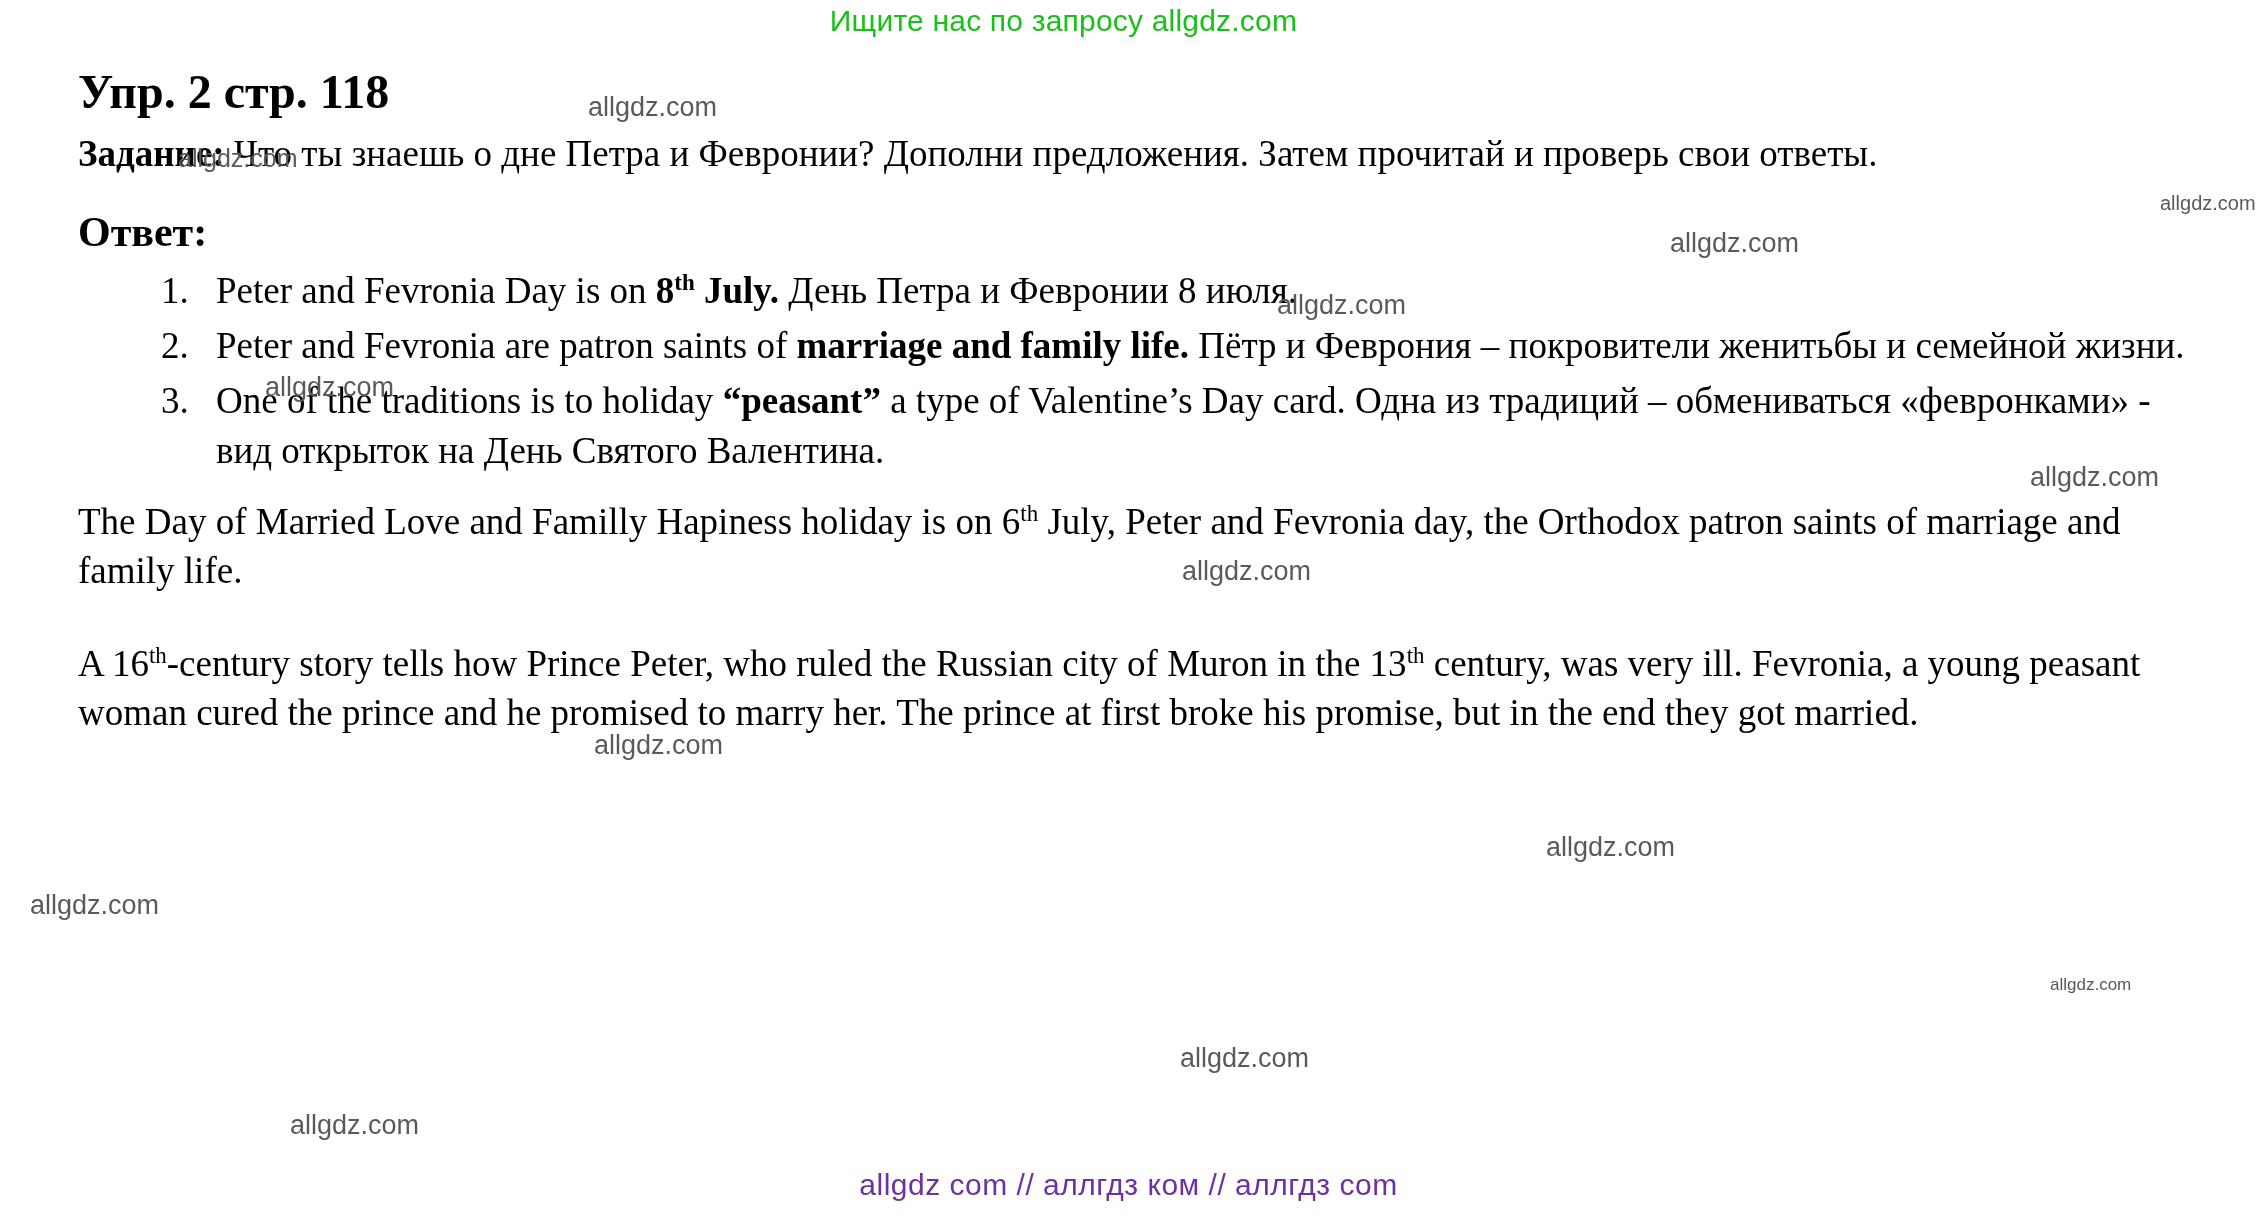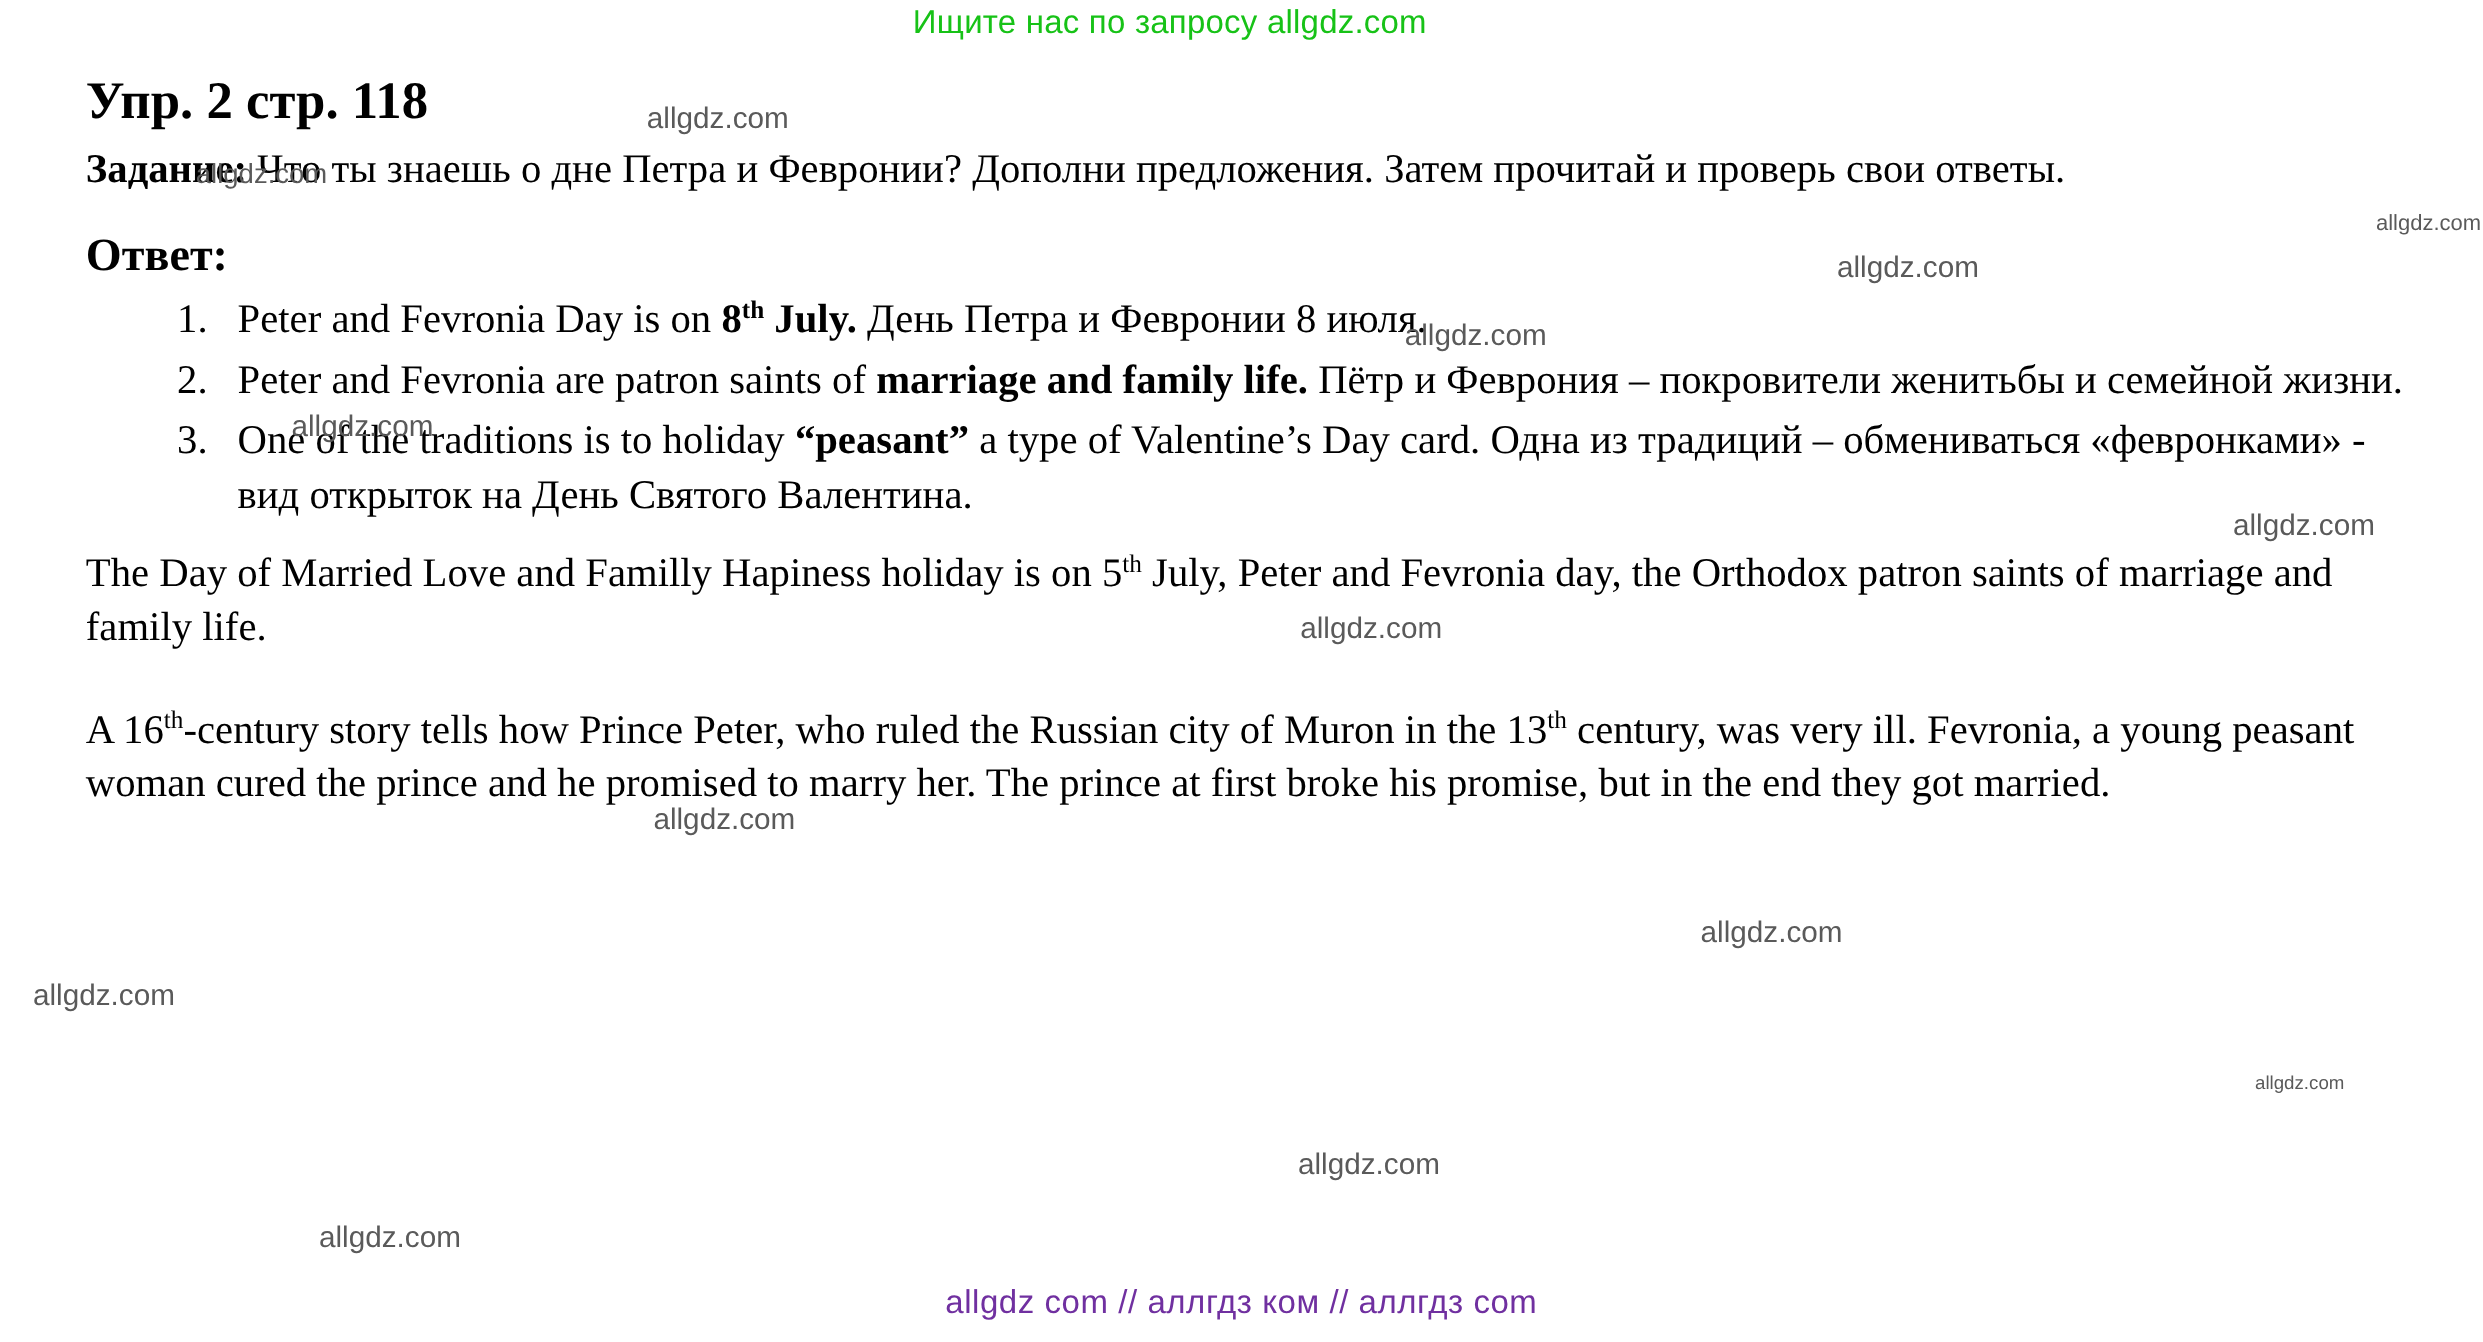--- a/index.html
+++ b/index.html
@@ -133,21 +133,21 @@
       </li>
       <li>
         <span>Peter and Fevronia are patron saints of </span><b>marriage and family life.</b><span> Пётр и Феврония – покровители женитьбы и семейной жизни.</span>
       </li>
       <li>
         <span>One of the traditions is to holiday </span><b>“peasant”</b><span> a type of Valentine’s Day card. Одна из традиций – обмениваться «февронками» - вид открыток на День Святого Валентина.</span>
       </li>
     </ol>
 
     <div class="para">
-      <span>The Day of Married Love and Familly Hapiness holiday is on 5</span><sup>th</sup><span> July, Peter and Fevronia day, the Orthodox patron saints of marriage and family life.</span>
+      <span>The Day of Married Love and Familly Hapiness holiday is on 6</span><sup>th</sup><span> July, Peter and Fevronia day, the Orthodox patron saints of marriage and family life.</span>
     </div>
 
     <div class="para second">
       <span>A 16</span><sup>th</sup><span>-century story tells how Prince Peter, who ruled the Russian city of Muron in the 13</span><sup>th</sup><span> century, was very ill. Fevronia, a young peasant woman cured the prince and he promised to marry her. The prince at first broke his promise, but in the end they got married.</span>
     </div>
 
   </div>
 
   <div id="watermark-layer">
       <div class="wm" style="left: 588px; top: 92px; font-size: 27px;">allgdz.com</div>

